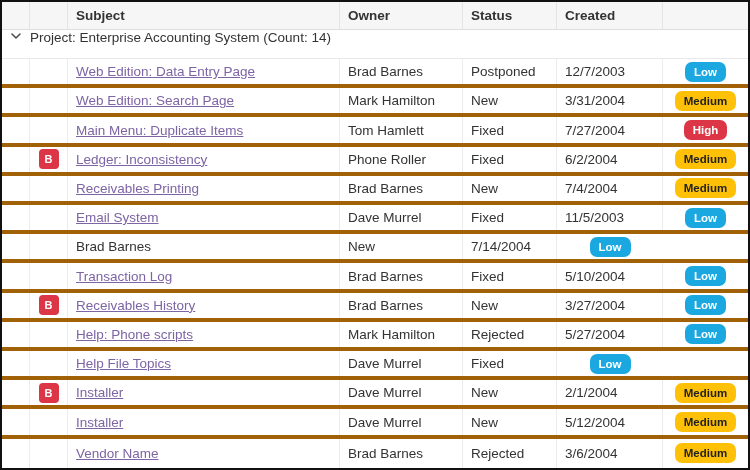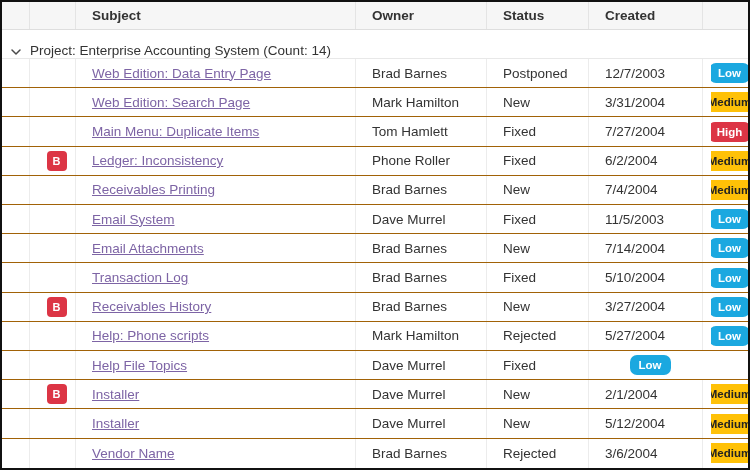--- a/index.html
+++ b/index.html
@@ -8,48 +8,47 @@
   .grid{
     width:750px;height:470px;
     border:2px solid #111;
     background:#fff;
     overflow:hidden;
   }
   .hrow,.row{
     display:grid;
     grid-template-columns:28px 38px 272px 123px 94px 106px 1fr;
     align-items:stretch;
-    gap:8px;
   }
   .hrow{
     height:28px;
     background:#f6f6f6;
     border-bottom:1px solid #dedede;
     font-weight:bold;
     font-size:13.5px;
     color:#333;
   }
   .hcell{
     display:flex;align-items:center;
     padding:0 8px;
     border-right:1px solid #e4e4e4;
   }
   .hcell:last-child{border-right:none;}
   .group-row{
     height:29px;
-    display:flex;align-items:flex-end;
+    display:flex;align-items:flex-start;
     border-bottom:1px solid #e8e8e8;
     font-size:13.5px;color:#333;
     background:#fff;
   }
   .chev{
     width:28px;display:flex;justify-content:center;align-items:center;
     cursor:pointer;flex:0 0 28px;
   }
-  .row{height:29.214px;border-bottom:1px solid #a16207;background:#fff;}
+  .row{height:29.214px;border-bottom:4px solid #a16207;background:#fff;}
   .row:last-child{border-bottom:none;}
   .cell{
     display:flex;align-items:center;
     padding:0 8px;
     border-right:1px solid #ececec;
     font-size:13.5px;
     overflow:hidden;white-space:nowrap;
   }
   .cell:last-child{border-right:none;}
   .cell.center{justify-content:center;padding:0 4px;}
@@ -178,23 +177,20 @@
         <div class="cell">Dave Murrel</div>
         <div class="cell">Fixed</div>
         <div class="cell">11/5/2003</div>
         <div class="cell center">
           <span class="badge low">Low</span>
         </div>
       </div>
       <div class="row">
         <div class="cell"></div>
         <div class="cell center"></div>
-        <div class="cell">
-          <a class="subject-link">Email Attachments</a>
-        </div>
         <div class="cell">Brad Barnes</div>
         <div class="cell">New</div>
         <div class="cell">7/14/2004</div>
         <div class="cell center">
           <span class="badge low">Low</span>
         </div>
       </div>
       <div class="row">
         <div class="cell"></div>
         <div class="cell center"></div>

